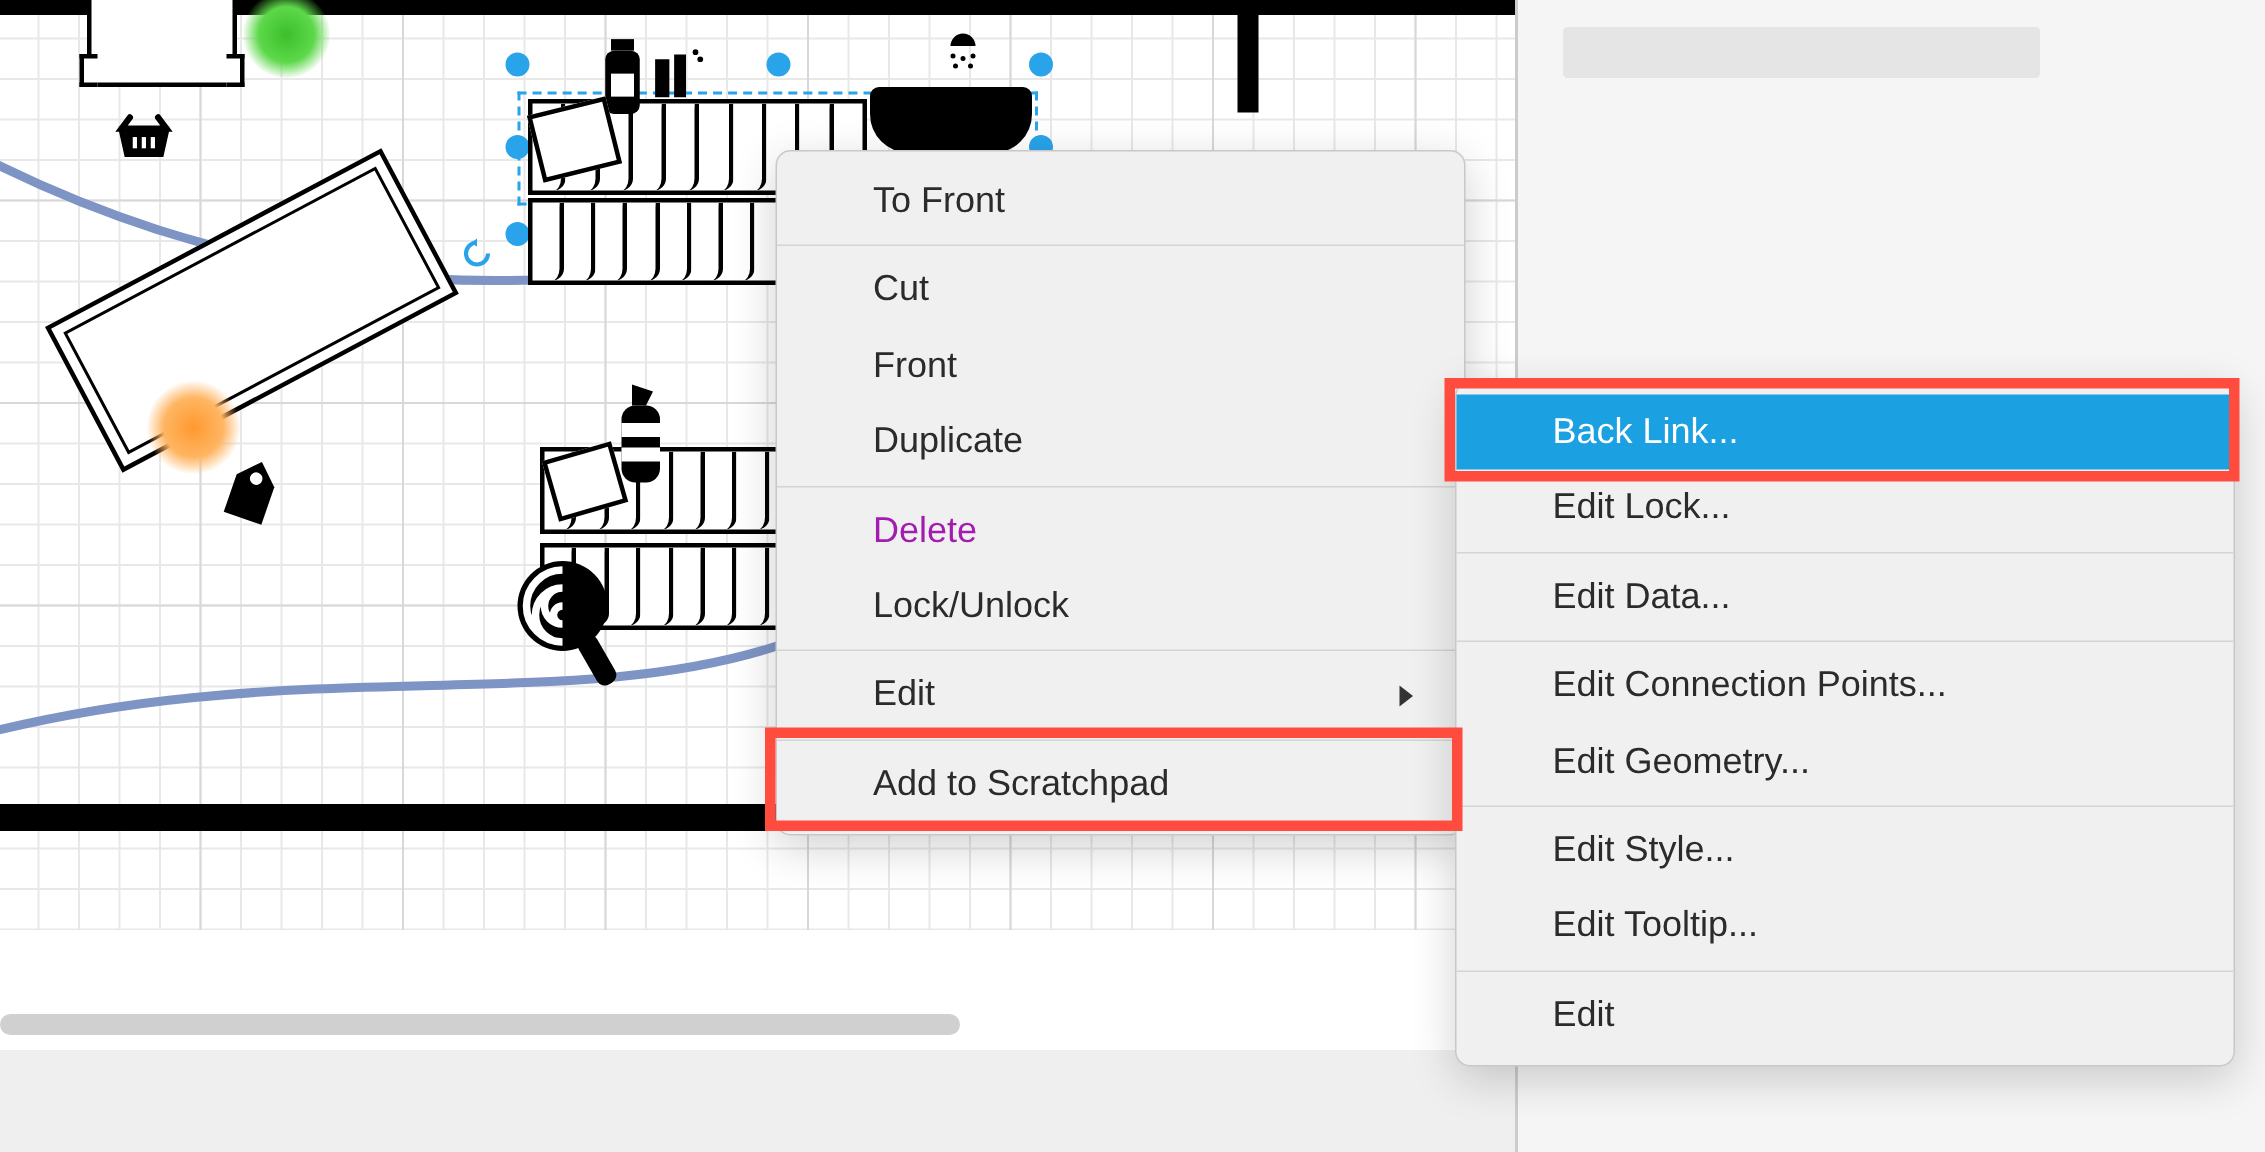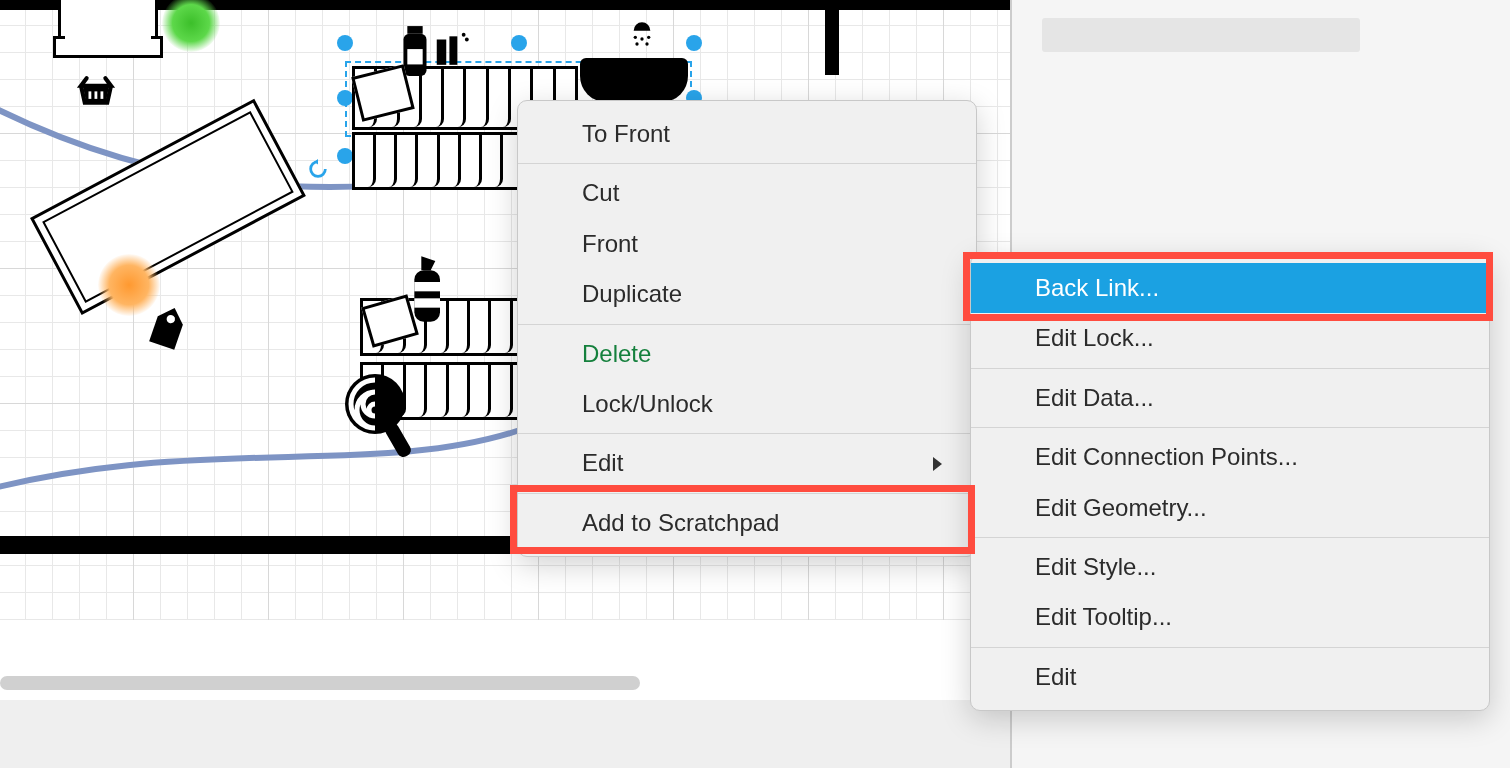--- a/index.html
+++ b/index.html
@@ -101,21 +101,21 @@
       width: 520px;
     }
     .menu-item {
       padding: 12px 28px 12px 64px;
       cursor: default;
       display: flex;
       align-items: center;
       justify-content: space-between;
       line-height: 1.1;
     }
-    .menu-item.danger span { color: #15803d; }
+    .menu-item.danger span { color: #a21caf; }
     .menu-sep {
       height: 1px;
       background: #d4d4d4;
       margin: 4px 0;
     }
     .submenu-arrow {
       width: 0; height: 0;
       border-left: 9px solid #333;
       border-top: 7px solid transparent;
       border-bottom: 7px solid transparent;

